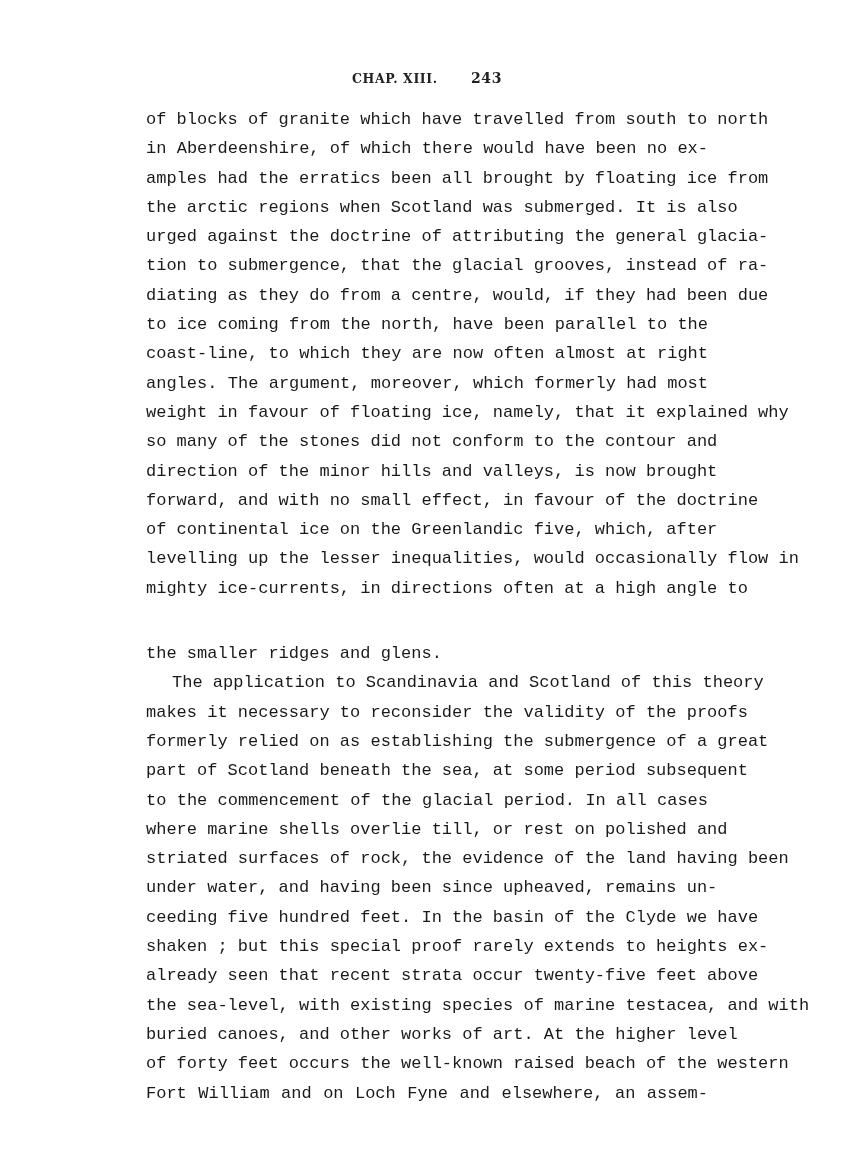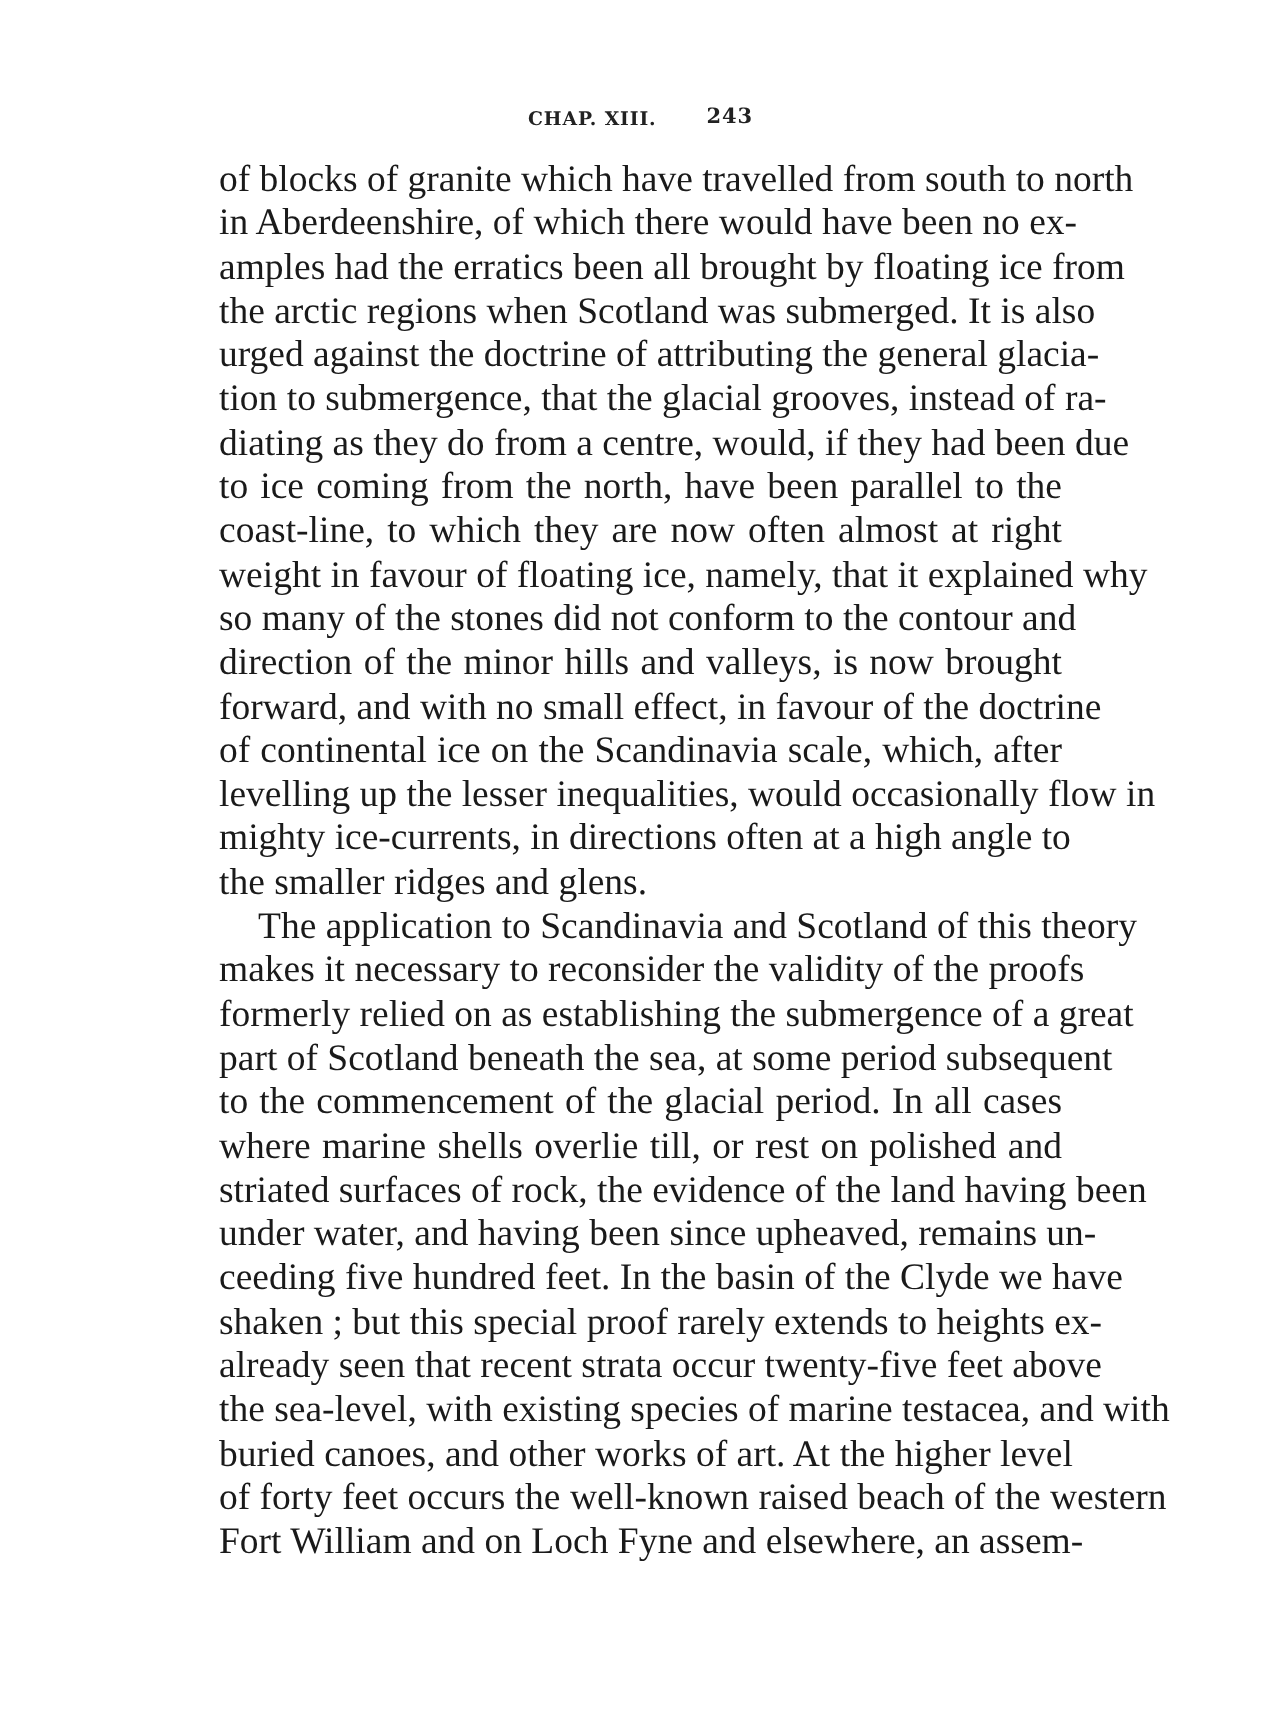--- a/index.html
+++ b/index.html
@@ -31,34 +31,35 @@
       color: #222;
     }
     .page-header .chap { width: 110px; }
     .page-header .title { flex: 1; text-align: center; padding-right: 40px; }
     .page-header .pageno { width: 40px; text-align: right; font-size: 14px; }
     .body-text {
       position: absolute;
       left: 146px;
       top: 105px;
       width: 562px;
-      font-family: Liberation Serif, serif;
-      font-size: 25px;
+      font-family: Liberation Mono, monospace;
+      font-size: 17px;
       line-height: 29.3px;
       color: #1a1a1a;
     }
     .line {
       display: block;
       text-align: justify;
       text-align-last: justify;
       white-space: nowrap;
       height: 29.3px;
     }
     .line.last {
       text-align-last: left;
+      margin-top: 36px;
     }
     .line.indent {
       padding-left: 26px;
     }
   </style>
 </head>
 <body>
 
 <div class="page-header">
   <span class="chap">CHAP. XIII.</span>
@@ -69,25 +70,26 @@
   <div class="paragraph">
     <span class="line">of blocks of granite which have travelled from south to north</span>
     <span class="line">in Aberdeenshire, of which there would have been no ex-</span>
     <span class="line">amples had the erratics been all brought by floating ice from</span>
     <span class="line">the arctic regions when Scotland was submerged. It is also</span>
     <span class="line">urged against the doctrine of attributing the general glacia-</span>
     <span class="line">tion to submergence, that the glacial grooves, instead of ra-</span>
     <span class="line">diating as they do from a centre, would, if they had been due</span>
     <span class="line">to ice coming from the north, have been parallel to the</span>
     <span class="line">coast-line, to which they are now often almost at right</span>
+    <span class="line">angles. The argument, moreover, which formerly had most</span>
     <span class="line">weight in favour of floating ice, namely, that it explained why</span>
     <span class="line">so many of the stones did not conform to the contour and</span>
     <span class="line">direction of the minor hills and valleys, is now brought</span>
     <span class="line">forward, and with no small effect, in favour of the doctrine</span>
-    <span class="line">of continental ice on the Scandinavia scale, which, after</span>
+    <span class="line">of continental ice on the Greenlandic five, which, after</span>
     <span class="line">levelling up the lesser inequalities, would occasionally flow in</span>
     <span class="line">mighty ice-currents, in directions often at a high angle to</span>
     <span class="line last">the smaller ridges and glens.</span>
   </div>
   <div class="paragraph">
     <span class="line indent">The application to Scandinavia and Scotland of this theory</span>
     <span class="line">makes it necessary to reconsider the validity of the proofs</span>
     <span class="line">formerly relied on as establishing the submergence of a great</span>
     <span class="line">part of Scotland beneath the sea, at some period subsequent</span>
     <span class="line">to the commencement of the glacial period. In all cases</span>

